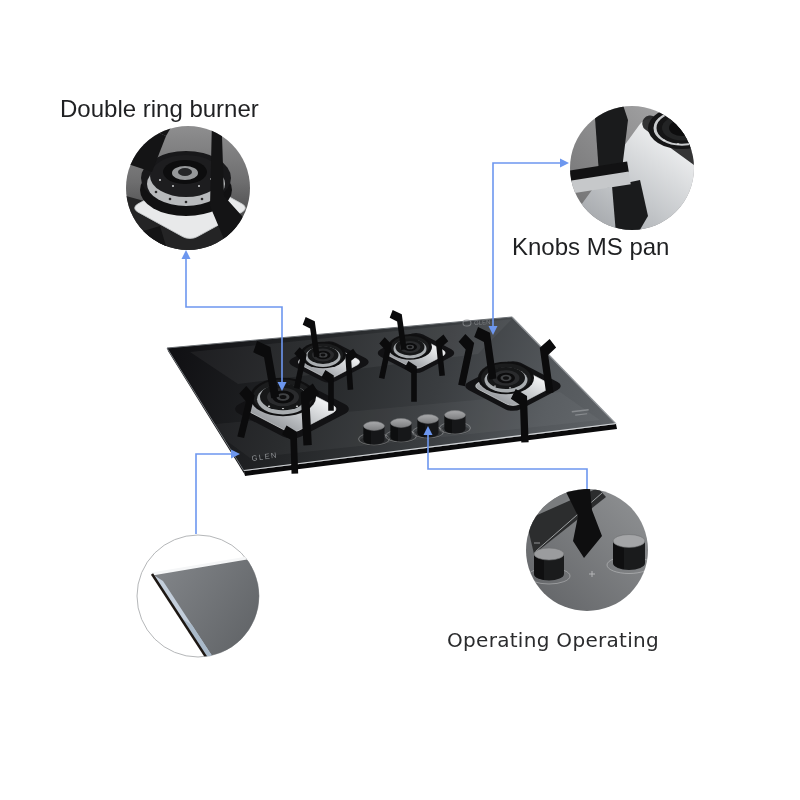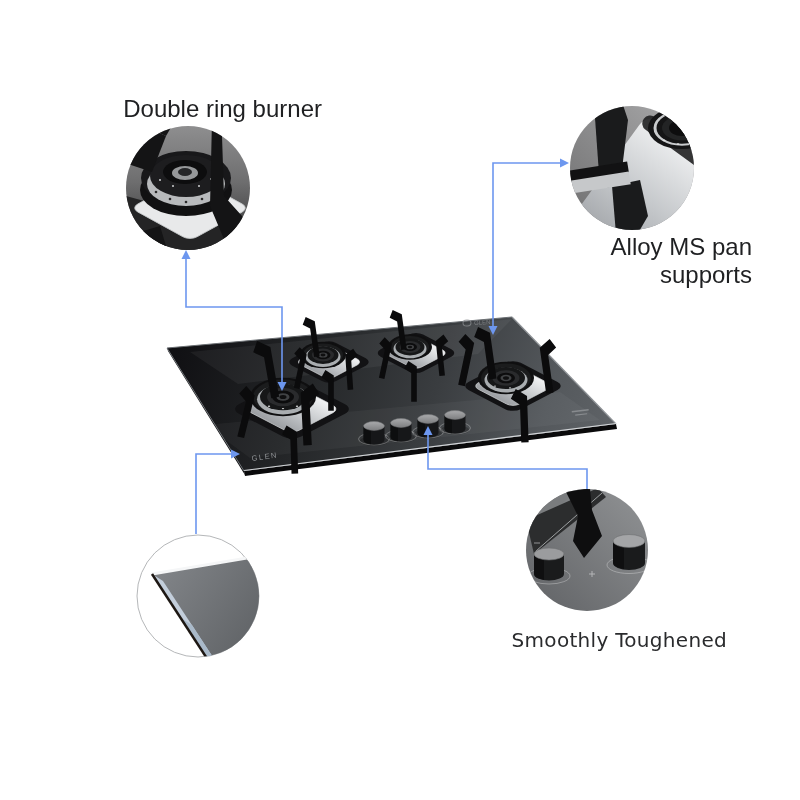--- a/index.html
+++ b/index.html
@@ -7,21 +7,21 @@
     --label:#1f2022;
     --bg:#ffffff;
   }
   html,body{margin:0;padding:0;background:#fff;}
   .stage{
     position:relative;width:800px;height:800px;background:var(--bg);
     overflow:hidden;font-family:"Liberation Sans",sans-serif;
   }
   .stage svg{position:absolute;left:0;top:0;}
   .callout-label{
-    position:absolute;text-align:right;color:var(--label);
+    position:absolute;text-align:left;color:var(--label);
     font-family:"Liberation Sans",sans-serif;
   }
   .callout-label .line{display:block;}
   #label-double-ring{left:60px;top:95px;width:262px;font-size:24px;line-height:28px;}
   #label-pan-supports{left:512px;top:233px;width:240px;font-size:24px;line-height:28px;}
   #label-glass{left:79px;top:660px;width:240px;font-size:24px;line-height:30px;}
   #label-knobs{
     left:447px;top:629px;width:280px;font-size:20px;line-height:23px;
     font-family:"DejaVu Sans",sans-serif;letter-spacing:.3px;color:#2a2b2d;
   }
@@ -350,22 +350,21 @@
       <polygon points="428,426 423.5,435 432.5,435" fill="var(--accent)" stroke="none"></polygon>
     </g>
   </g>
 </svg>
 
   <div class="callout-label" id="label-double-ring">
     <span class="line">Double ring burner</span>
   </div>
 
   <div class="callout-label" id="label-pan-supports">
-    <span class="line">Alloy MS pan</span>
-    <span class="line">supports</span>
+    <span class="line">Knobs MS pan</span>
   </div>
 
 
   <div class="callout-label" id="label-knobs">
-    <span class="line">Smoothly Toughened</span>
+    <span class="line">Operating Operating</span>
   </div>
 
 </div>
 
 </body></html>

